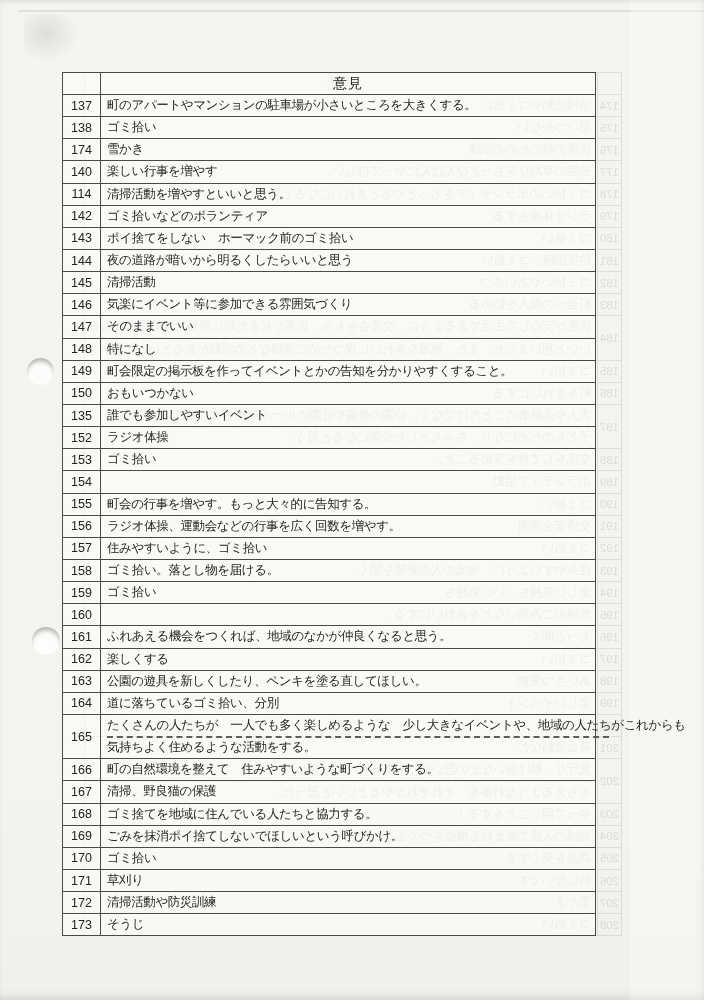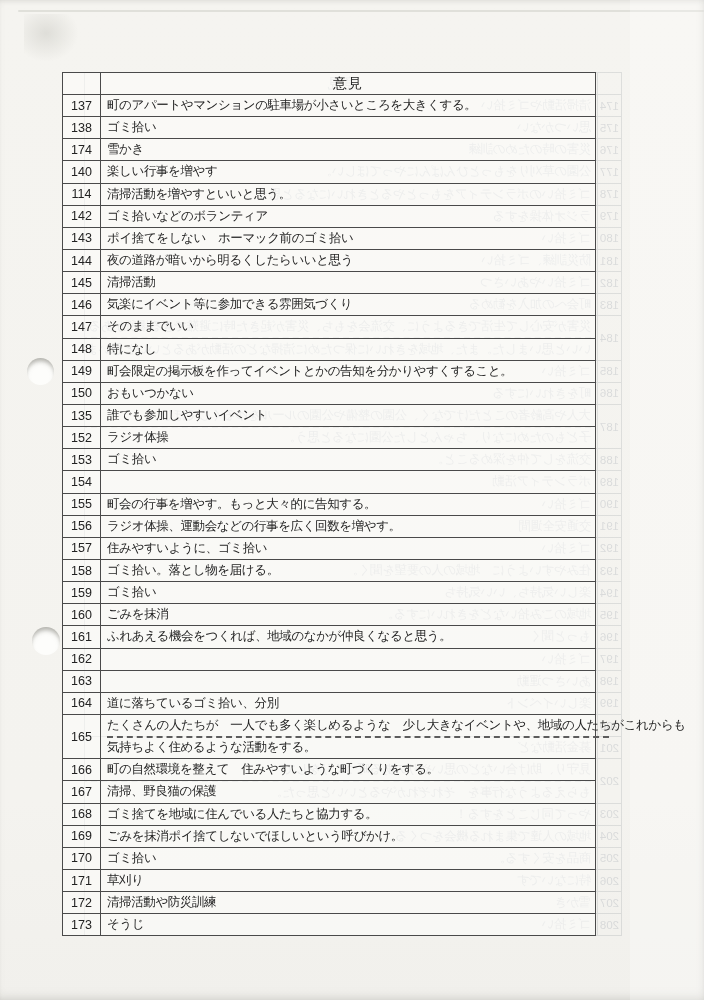--- a/index.html
+++ b/index.html
@@ -326,31 +326,32 @@
         <div class="t-row">
           <div class="c-num">158</div>
           <div class="c-text">ゴミ拾い。落とし物を届ける。</div>
         </div>
         <div class="t-row">
           <div class="c-num">159</div>
           <div class="c-text">ゴミ拾い</div>
         </div>
         <div class="t-row">
           <div class="c-num">160</div>
-          <div class="c-text">ごみを抹消</div>
         </div>
         <div class="t-row">
           <div class="c-num">161</div>
           <div class="c-text">ふれあえる機会をつくれば、地域のなかが仲良くなると思う。</div>
         </div>
         <div class="t-row">
           <div class="c-num">162</div>
+          <div class="c-text">楽しくする</div>
         </div>
         <div class="t-row">
           <div class="c-num">163</div>
+          <div class="c-text">公園の遊具を新しくしたり、ペンキを塗る直してほしい。</div>
         </div>
         <div class="t-row">
           <div class="c-num">164</div>
           <div class="c-text">道に落ちているゴミ拾い、分別</div>
         </div>
         <div class="t-row double">
           <div class="c-num">165</div>
           <div class="c-text">
             <div class="line">たくさんの人たちが　一人でも多く楽しめるような　少し大きなイベントや、地域の人たちがこれからも</div>
             <div class="dash"></div>

